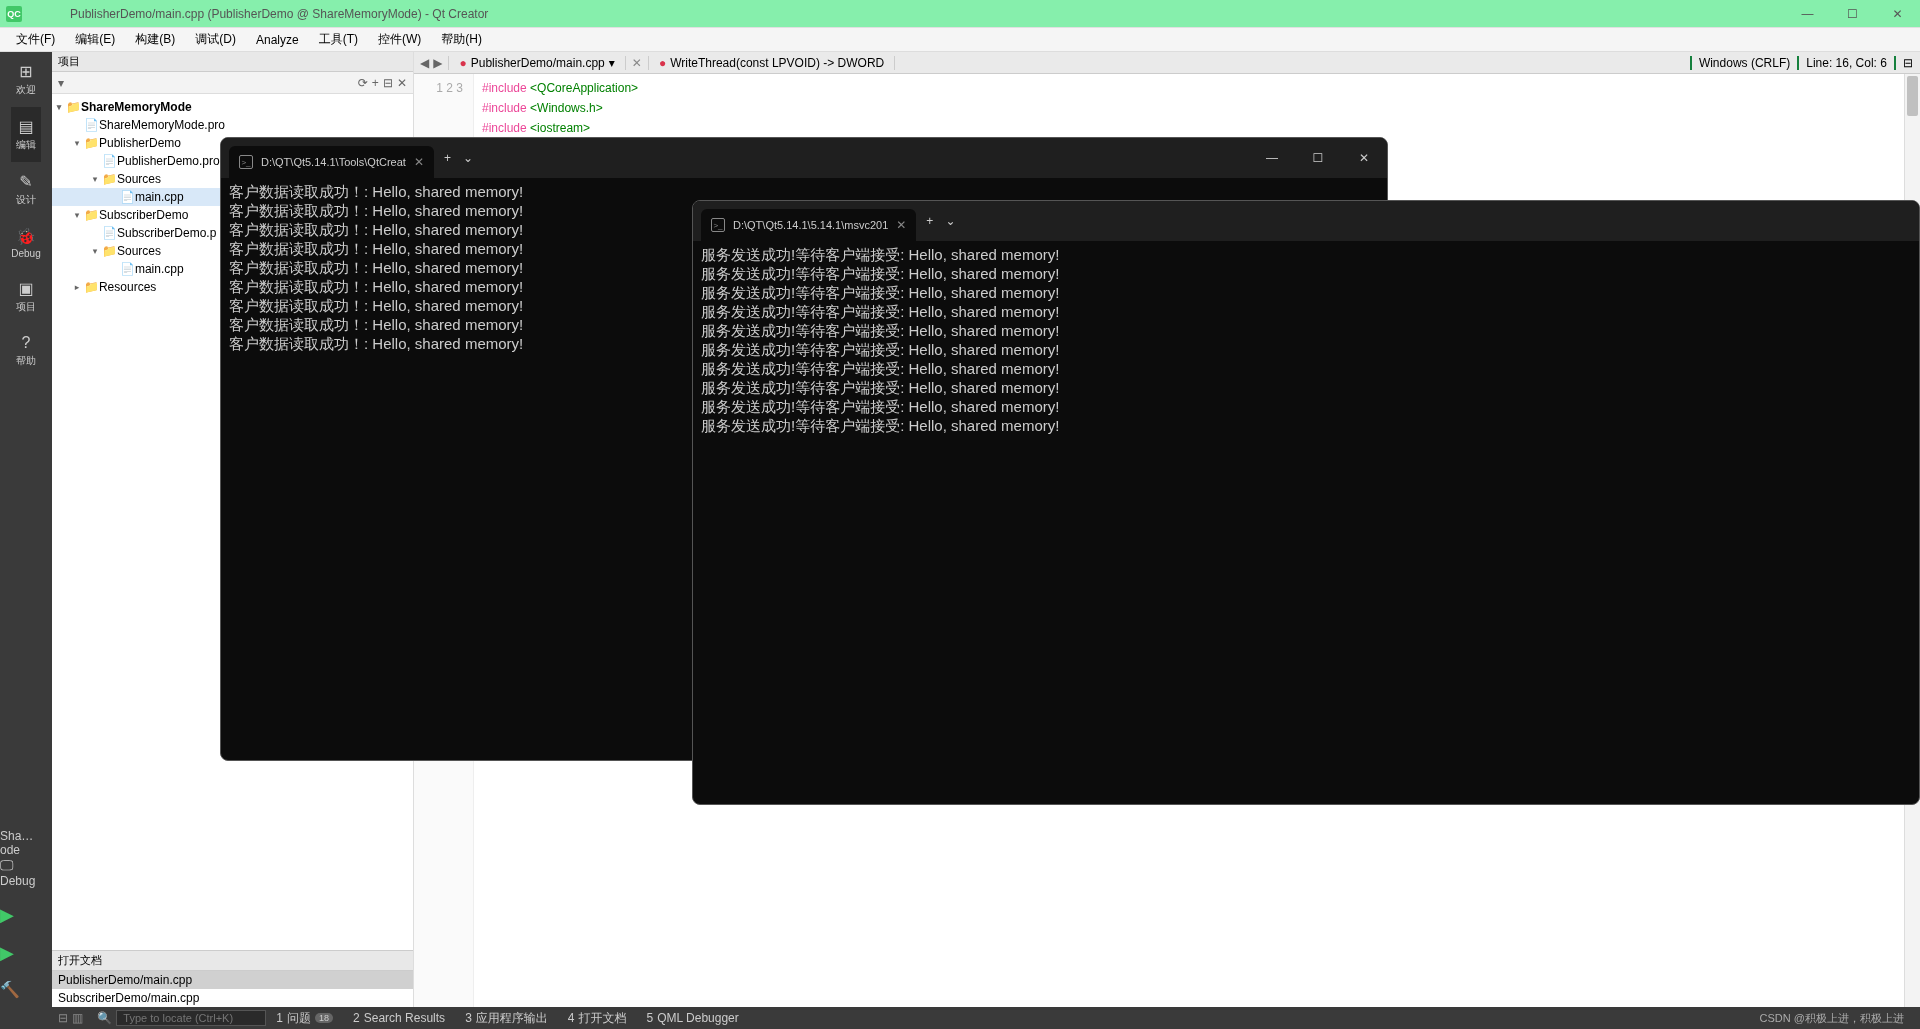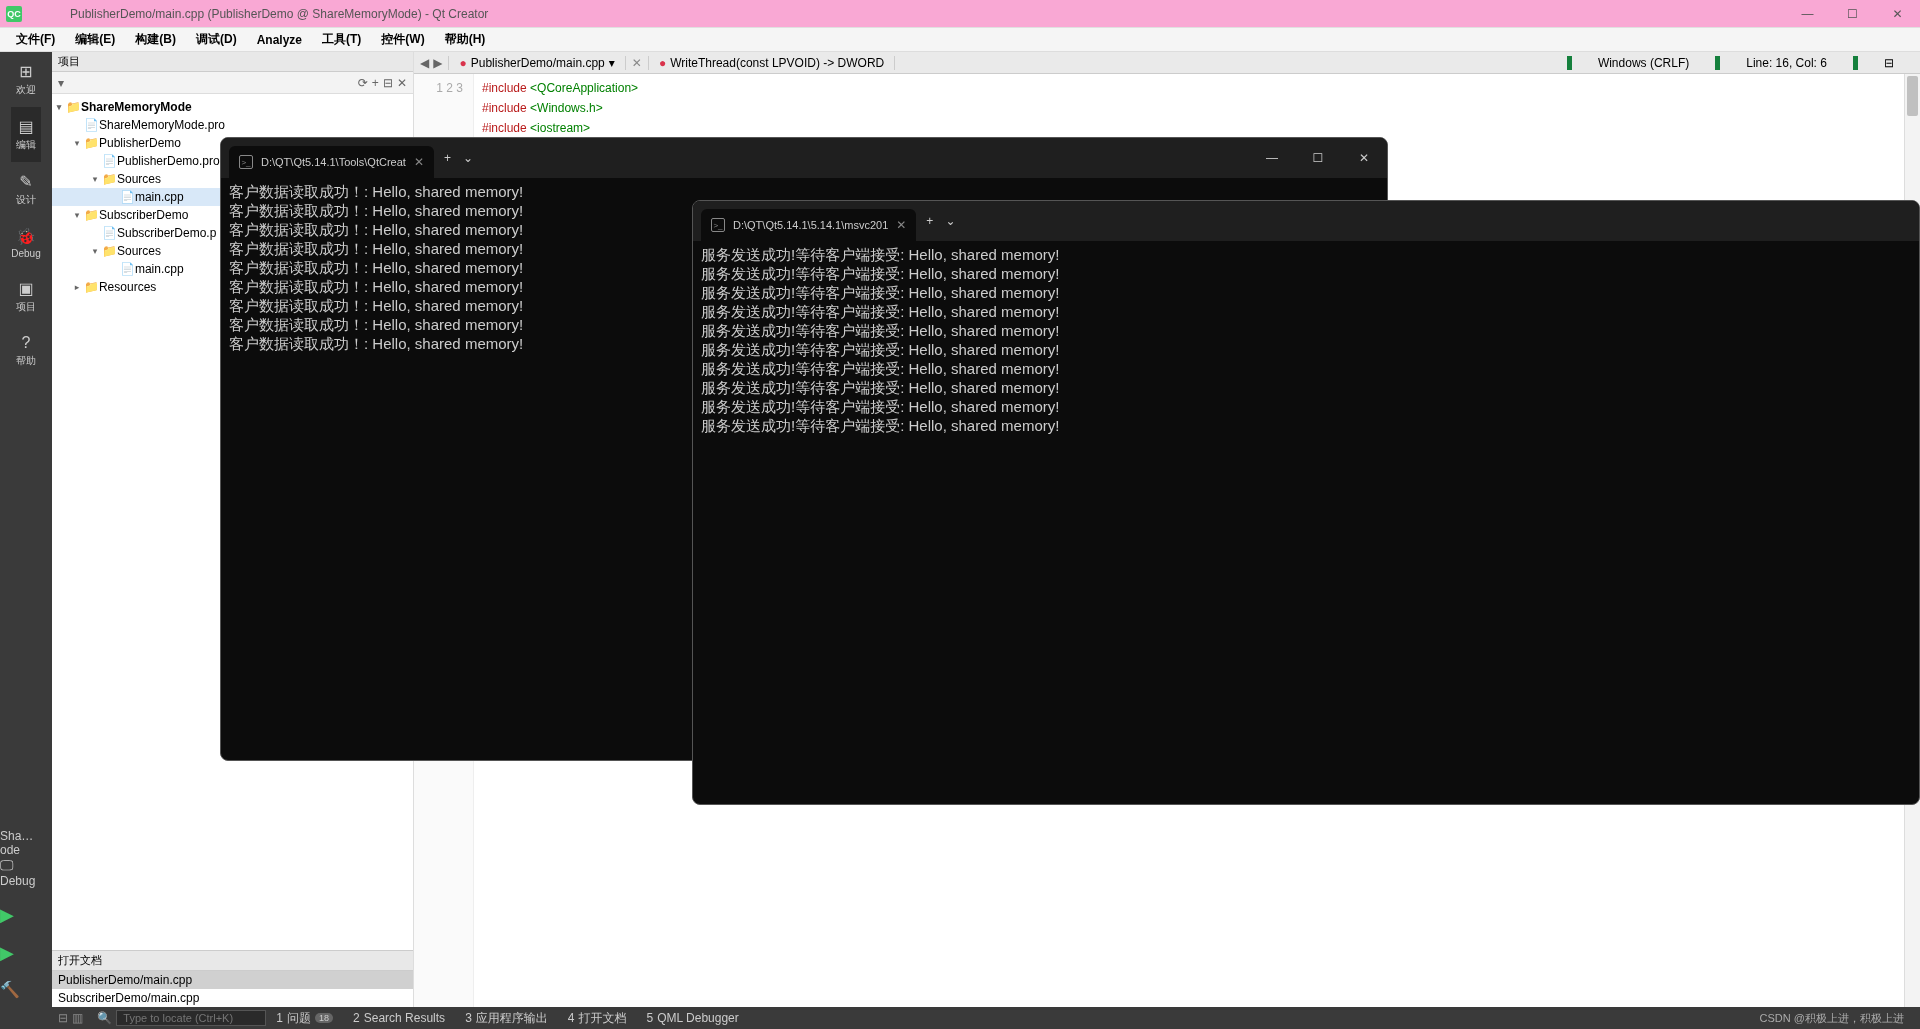--- a/index.html
+++ b/index.html
@@ -1,27 +1,27 @@
 <!DOCTYPE html>
 <html><head>
 <meta charset="utf-8">
 <style>
 * { margin: 0; padding: 0; box-sizing: border-box; font-family: "Segoe UI", sans-serif; font-size: 12px; }
 body { width: 1920px; height: 1029px; background: #f5f5f5; overflow: hidden; position: relative; }
 
 
-.titlebar { height: 28px; background: #f9a8d4; display: flex; align-items: center; padding-left: 6px; border-bottom: 1px solid #e0e0e0; }
+.titlebar { height: 28px; background: #86efac; display: flex; align-items: center; padding-left: 6px; border-bottom: 1px solid #e0e0e0; }
 .titlebar .qt-icon { width: 16px; height: 16px; background: #41c868; border-radius: 2px; margin-right: 8px; display: flex; align-items: center; justify-content: center; color: #fff; font-size: 9px; font-weight: bold; }
 .titlebar .title { color: #555; margin-left: 40px; }
 .titlebar .win-controls { margin-left: auto; display: flex; }
 .titlebar .win-controls span { width: 45px; height: 28px; display: flex; align-items: center; justify-content: center; color: #555; cursor: pointer; }
 
 
 .menubar { height: 24px; background: #f5f5f5; display: flex; align-items: center; padding-left: 6px; border-bottom: 1px solid #ddd; }
-.menubar span { padding: 0 10px; cursor: pointer; font-weight: bold; }
+.menubar span { padding: 0 10px; cursor: pointer; }
 
 
 .main { display: flex; height: calc(100% - 74px); }
 .sidebar { width: 52px; background: #3a3a3a; display: flex; flex-direction: column; align-items: center; color: #ccc; }
 .side-item { width: 100%; padding: 10px 0; text-align: center; font-size: 10px; cursor: pointer; }
 .side-item.active { background: #2a2a2a; }
 .side-item .icon { font-size: 16px; display: block; margin-bottom: 2px; }
 
 .project-panel { width: 362px; background: #fff; border-right: 1px solid #ddd; display: flex; flex-direction: column; }
 .panel-header { height: 20px; background: #e8e8e8; border-bottom: 1px solid #ccc; padding-left: 6px; display: flex; align-items: center; font-size: 11px; }
@@ -43,28 +43,28 @@
 
 .editor-area { flex: 1; display: flex; flex-direction: column; background: #fff; position: relative; }
 .editor-toolbar { height: 22px; background: #eaeaea; border-bottom: 1px solid #ccc; display: flex; align-items: center; }
 .editor-toolbar .nav { display: flex; padding: 0 6px; gap: 4px; color: #666; }
 .editor-toolbar .nav span { cursor: pointer; }
 .editor-toolbar .dropdown { padding: 0 10px; border-left: 1px solid #ccc; border-right: 1px solid #ccc; cursor: pointer; display: flex; align-items: center; gap: 4px; }
 .editor-toolbar .dropdown.file-drop .dot { color: #d9334c; }
 .editor-toolbar .dropdown.func-drop .dot { color: #d9334c; }
 .editor-toolbar .close-x { color: #888; cursor: pointer; padding: 0 6px; }
 .editor-toolbar .spacer { flex: 1; }
-.editor-toolbar .enc { padding: 0 26px; border-left: 5px solid #15803d; }
+.editor-toolbar .enc { padding: 0 7px; border-left: 2px solid #15803d; }
 
 .code-area { flex: 1; display: flex; font-family: Consolas, monospace; font-size: 14px; position: relative; }
 .gutter { width: 60px; background: #fafafa; border-right: 1px solid #eee; text-align: right; padding: 4px 10px 0 0; color: #aaa; line-height: 20px; }
 .code { flex: 1; padding: 4px 8px 0 8px; line-height: 20px; white-space: pre; }
 .sb-right { width: 16px; background: #f3f3f3; border-left: 1px solid #ddd; position: relative; }
 .sb-right .thumb { position: absolute; top: 2px; left: 2px; right: 2px; height: 40px; background: #c0c0c0; border-radius: 2px; }
-.kw { color: #b91c1c; } .inc { color: #008000; } .type { color: #800080; }
+.kw { color: #ec4899; } .inc { color: #008000; } .type { color: #800080; }
 
 
 .footer { position: absolute; bottom: 0; left: 0; right: 0; height: 22px; background: #3a3a3a; color: #ccc; display: flex; align-items: center; padding-left: 52px; }
 .footer .sb { display: flex; gap: 4px; padding: 0 6px; color: #888; }
 .footer .locator { display: flex; align-items: center; gap: 4px; margin-left: 8px; }
 .footer .locator input { background: #2a2a2a; border: 1px solid #555; color: #aaa; padding: 1px 6px; width: 150px; font-size: 11px; }
 .footer .tab { padding: 0 10px; cursor: pointer; font-size: 11px; display: flex; align-items: center; gap: 4px; }
 .footer .spacer { flex: 1; }
 .footer .watermark { color: #aaa; margin-right: 16px; font-size: 11px; }
 .badge { background: #666; padding: 0 4px; border-radius: 6px; font-size: 9px; }

